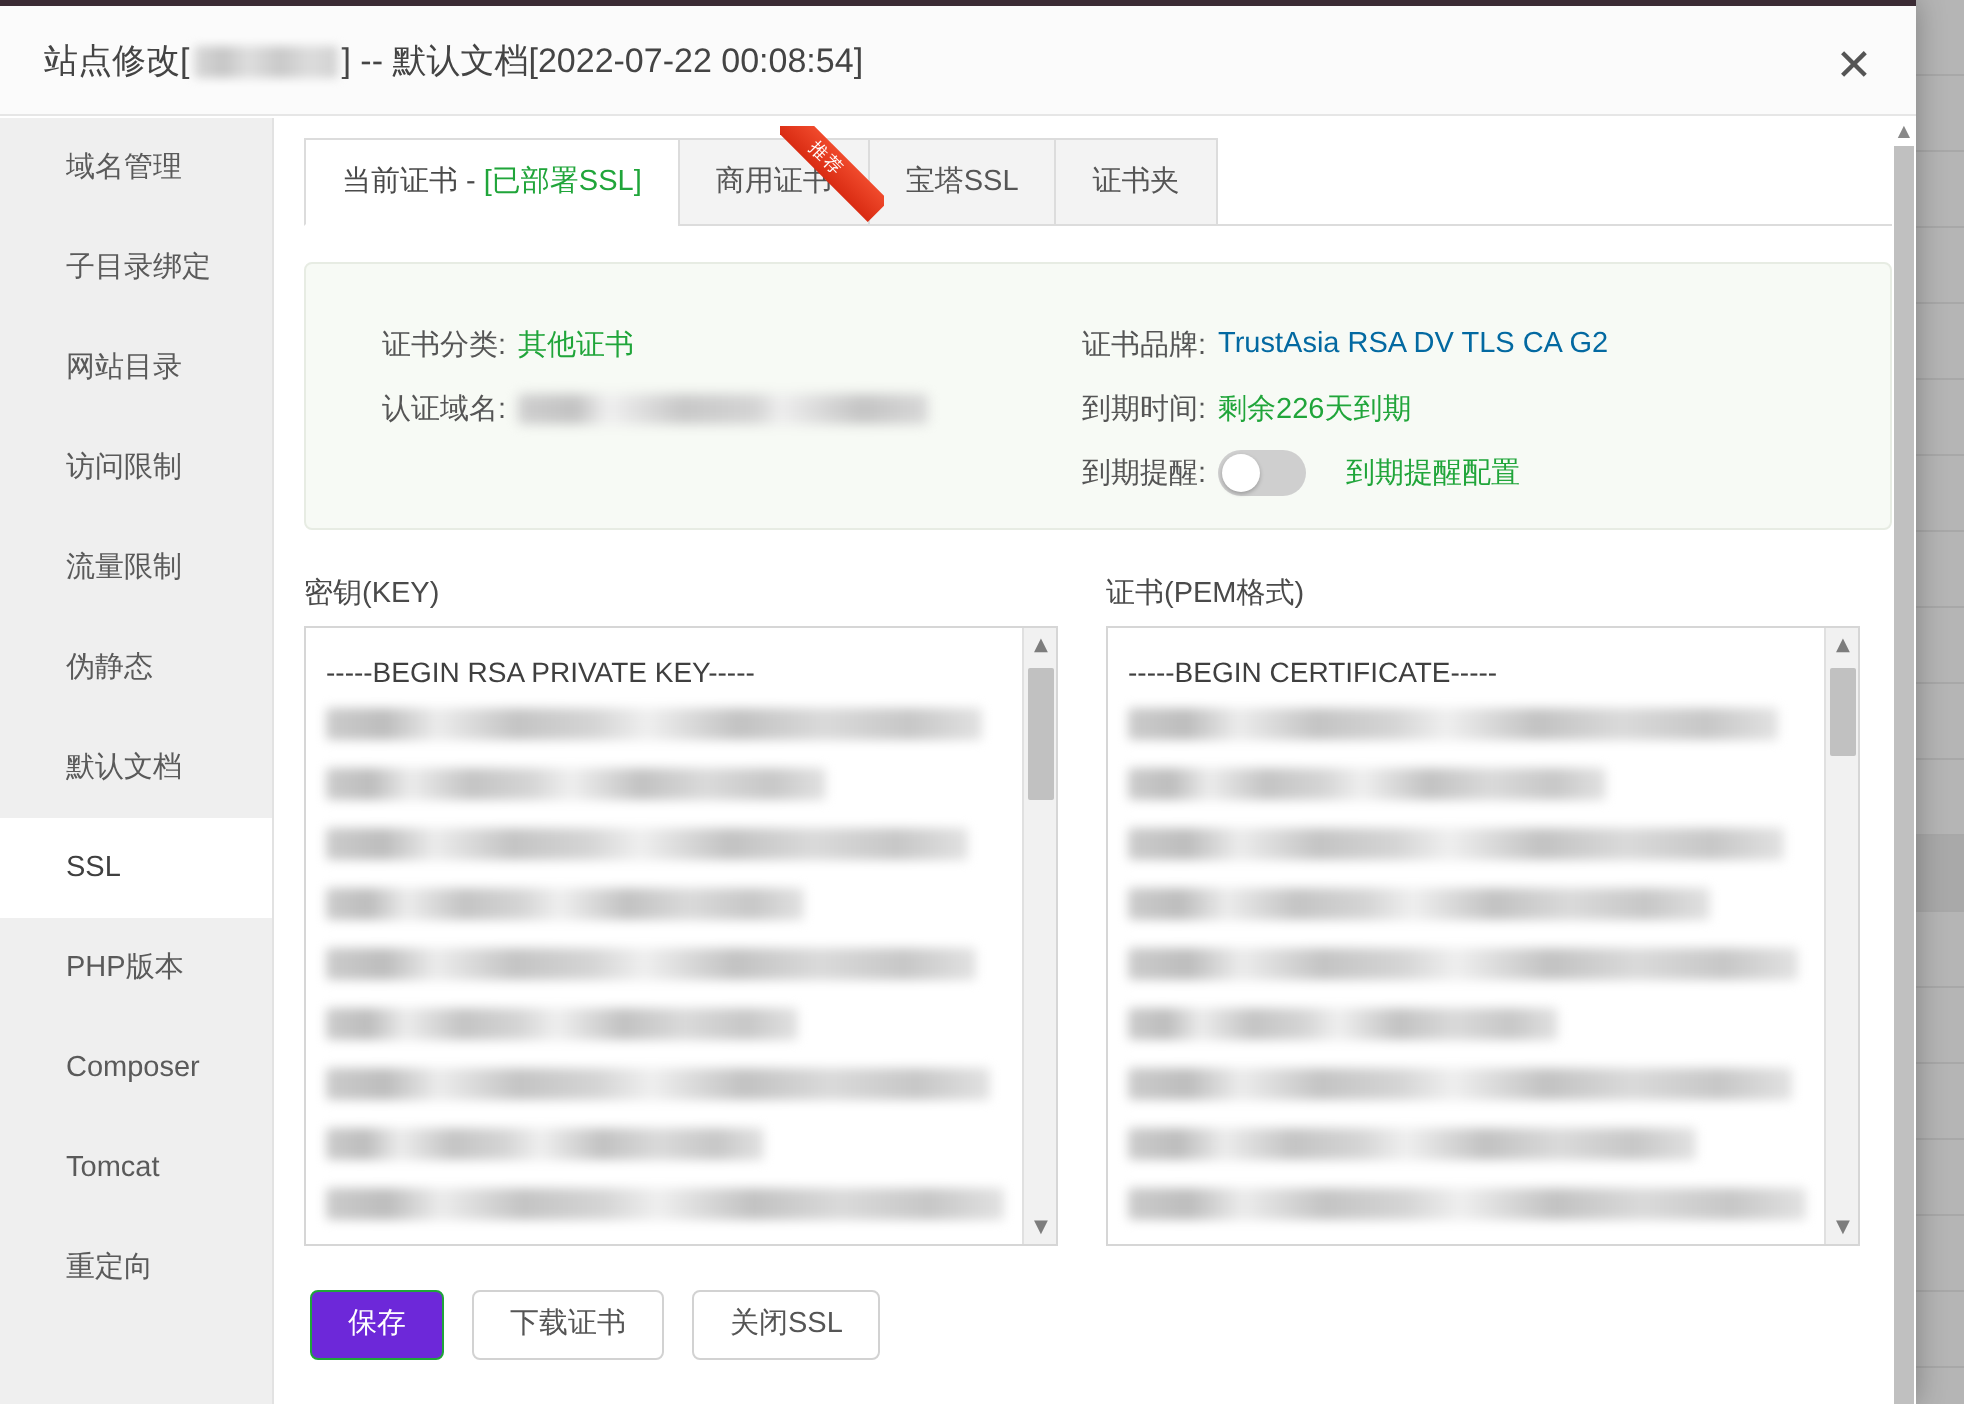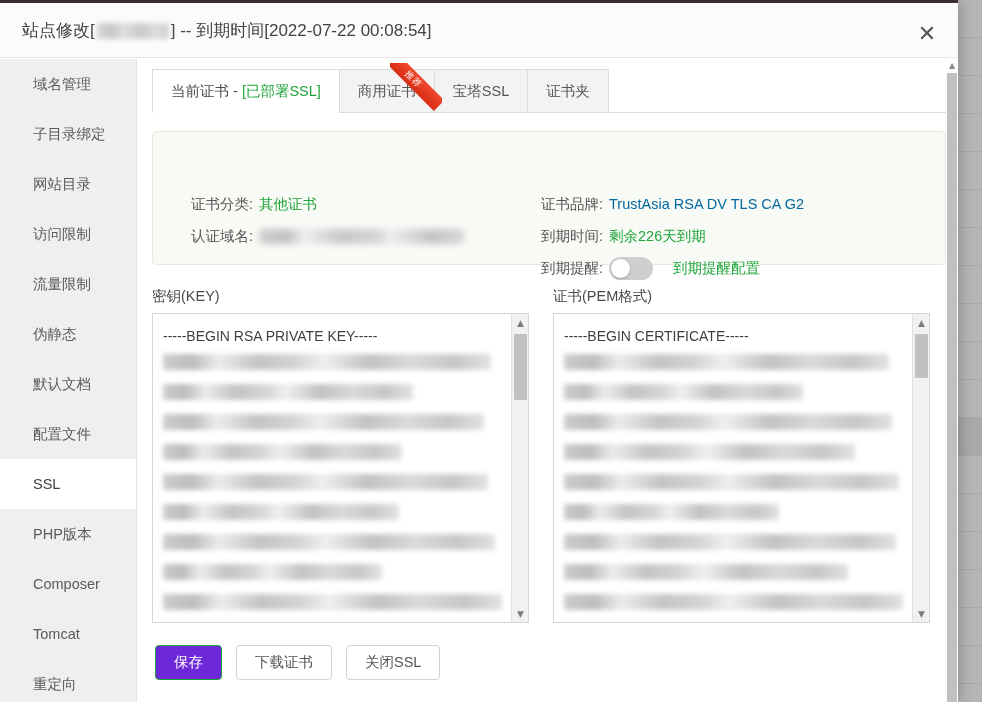--- a/index.html
+++ b/index.html
@@ -146,21 +146,21 @@
   }
 
   
   #info-panel {
     position: absolute; left: 14px; top: 72px;
     width: 794px; height: 134px;
     background: #f7faf5;
     border: 1px solid #e7ece3;
     border-radius: 4px;
   }
-  .info-col { position: absolute; top: 24px; margin-top: 32px; }
+  .info-col { position: absolute; top: 24px; }
   .info-col.left { left: 38px; }
   .info-col.right { left: 388px; }
   .info-row {
     display: flex; align-items: center;
     height: 32px;
     font-size: 14.5px;
     white-space: nowrap;
   }
   .info-label { color: #555; margin-right: 6px; }
   .info-val { color: #0369a1; }
@@ -302,36 +302,35 @@
     <div class="bg-row" style="top: 608px;"></div>
     <div class="bg-row" style="top: 646px;"></div>
     <div class="bg-row" style="top: 684px;"></div>
   </div>
 
 <div id="modal">
   <div id="modal-topline"></div>
 
   <div id="titlebar">
     <div id="title">
-      <span>站点修改[</span><span class="blur-inline" style="width:72px"></span><span>] -- 到期时间[</span><span>2022-07-22 00:08:54</span><span>]</span>
+      <span>站点修改[</span><span class="blur-inline" style="width:72px"></span><span>] -- 默认文档[</span><span>2022-07-22 00:08:54</span><span>]</span>
     </div>
     <div id="close-btn">
       <span>✕</span>
     </div>
   </div>
 
   <div id="sidebar">
       <div class="side-item"><span>域名管理</span></div>
       <div class="side-item"><span>子目录绑定</span></div>
       <div class="side-item"><span>网站目录</span></div>
       <div class="side-item"><span>访问限制</span></div>
       <div class="side-item"><span>流量限制</span></div>
       <div class="side-item"><span>伪静态</span></div>
       <div class="side-item"><span>默认文档</span></div>
-      <div class="side-item"><span>配置文件</span></div>
       <div class="side-item active"><span>SSL</span></div>
       <div class="side-item"><span>PHP版本</span></div>
       <div class="side-item"><span>Composer</span></div>
       <div class="side-item"><span>Tomcat</span></div>
       <div class="side-item"><span>重定向</span></div>
     </div>
 
   <div id="content">
 
     <div id="tabs">

